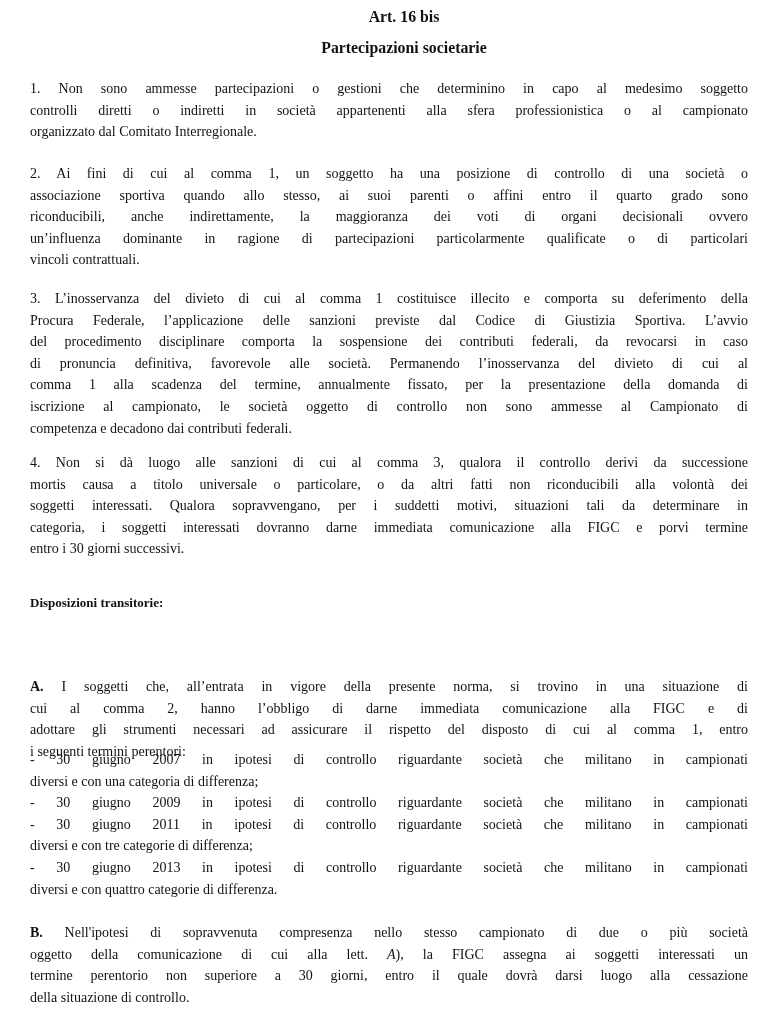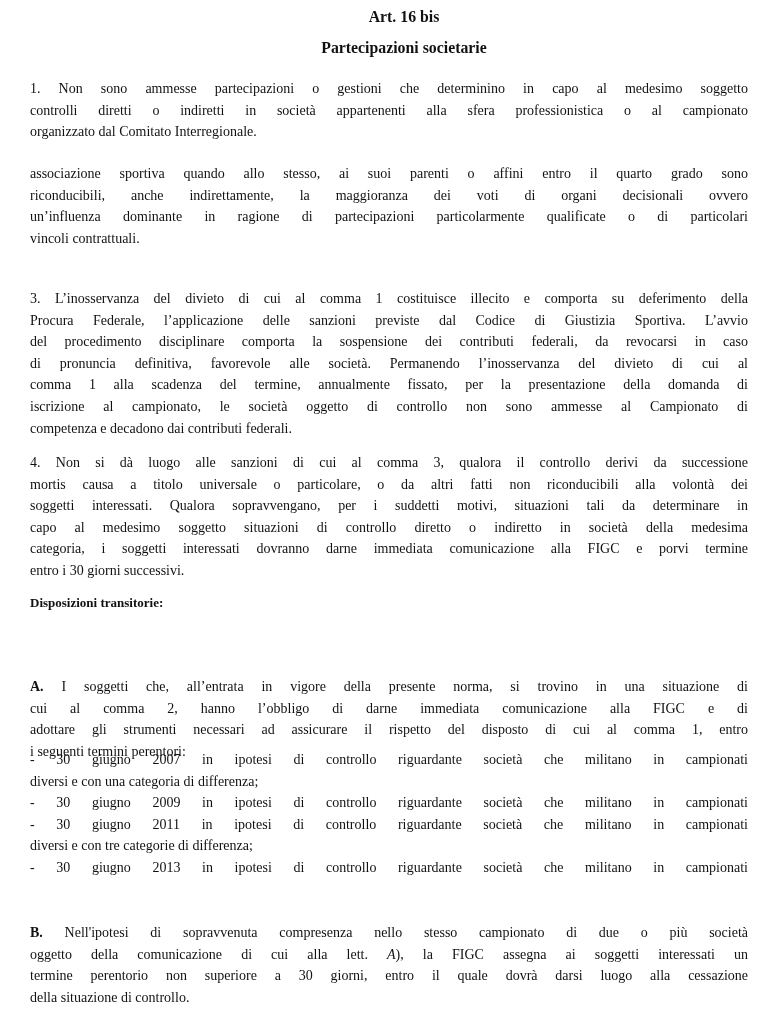--- a/index.html
+++ b/index.html
@@ -25,61 +25,62 @@
   <div class="title" id="t1">Art. 16 bis</div>
   <div class="title" id="t2">Partecipazioni societarie</div>
 
   <div class="block" style="top:78px;">
     <span class="jl">1.  Non sono ammesse partecipazioni o gestioni che determinino in capo al medesimo soggetto</span>
     <span class="jl">controlli diretti o indiretti in società appartenenti alla sfera professionistica o al campionato</span>
     <span class="jl last">organizzato dal Comitato Interregionale.</span>
   </div>
 
   <div class="block" style="top:163px;">
+    <span class="jl">2. Ai fini di cui al comma 1, un soggetto ha una posizione di controllo di una società o</span>
     <span class="jl">associazione sportiva quando allo stesso, ai suoi parenti o affini  entro il quarto grado sono</span>
     <span class="jl">riconducibili, anche indirettamente, la maggioranza dei voti di organi decisionali ovvero</span>
     <span class="jl">un’influenza dominante in ragione di partecipazioni particolarmente qualificate o di particolari</span>
     <span class="jl last">vincoli contrattuali.</span>
   </div>
 
   <div class="block" style="top:288px;">
     <span class="jl">3.  L’inosservanza del divieto di cui al comma 1 costituisce illecito e comporta su deferimento della</span>
     <span class="jl">Procura Federale, l’applicazione delle sanzioni previste dal Codice di Giustizia Sportiva. L’avvio</span>
     <span class="jl">del procedimento disciplinare comporta la sospensione dei contributi federali, da revocarsi in caso</span>
     <span class="jl">di pronuncia definitiva, favorevole alle società. Permanendo l’inosservanza del divieto di cui al</span>
     <span class="jl">comma 1 alla scadenza del termine, annualmente fissato,  per la presentazione della domanda di</span>
     <span class="jl">iscrizione al campionato, le società oggetto di controllo non sono  ammesse al Campionato di</span>
     <span class="jl last">competenza e decadono dai contributi federali.</span>
   </div>
 
   <div class="block" style="top:452px;">
     <span class="jl">4.  Non si dà luogo alle sanzioni di cui al comma 3, qualora il controllo derivi da successione</span>
     <span class="jl">mortis causa a titolo universale o particolare, o da altri fatti non riconducibili alla volontà dei</span>
     <span class="jl">soggetti interessati. Qualora sopravvengano, per i suddetti motivi, situazioni tali da determinare in</span>
-    <span class="jl">capo al medesimo soggetto situazioni di controllo diretto o indiretto in società della medesima</span>
     <span class="jl">categoria, i soggetti interessati dovranno darne immediata comunicazione alla FIGC e porvi termine</span>
     <span class="jl last">entro i 30 giorni successivi.</span>
   </div>
 
   <div class="heading">Disposizioni transitorie:</div>
 
   <div class="block" style="top:676px;">
     <span class="jl"><b>A.</b><span> I soggetti che, all’entrata in vigore della presente norma, si trovino in una situazione di</span></span>
     <span class="jl">cui al comma 2, hanno l’obbligo di darne immediata  comunicazione alla FIGC  e di</span>
     <span class="jl">adottare gli strumenti necessari ad assicurare il rispetto del disposto di cui al comma 1, entro</span>
     <span class="jl last">i seguenti termini perentori:</span>
   </div>
 
   <div class="block" style="top:749px;">
     <span class="jl">- 30 giugno 2007 in ipotesi di controllo riguardante  società che militano in  campionati</span>
     <span class="jl last">diversi e con una categoria di differenza;</span>
     <span class="jl">- 30 giugno 2009 in ipotesi di controllo riguardante  società che militano in  campionati</span>
     <span class="jl">- 30 giugno 2011 in ipotesi di controllo riguardante  società che militano in  campionati</span>
     <span class="jl last">diversi e con tre categorie di differenza;</span>
     <span class="jl">- 30 giugno 2013 in ipotesi di controllo riguardante  società che militano in  campionati</span>
+    <span class="jl last">diversi e con quattro categorie di differenza.</span>
   </div>
 
   <div class="block" style="top:922px;">
     <span class="jl"><b>B.</b><span> Nell'ipotesi di sopravvenuta compresenza nello stesso campionato di due o più società</span></span>
     <span class="jl"><span>oggetto della comunicazione di cui alla lett. </span><i>A</i><span>), la FIGC assegna ai soggetti interessati un</span></span>
     <span class="jl">termine perentorio non superiore a 30 giorni, entro il quale dovrà darsi luogo alla cessazione</span>
     <span class="jl last">della situazione di controllo.</span>
   </div>
 
 </div>

